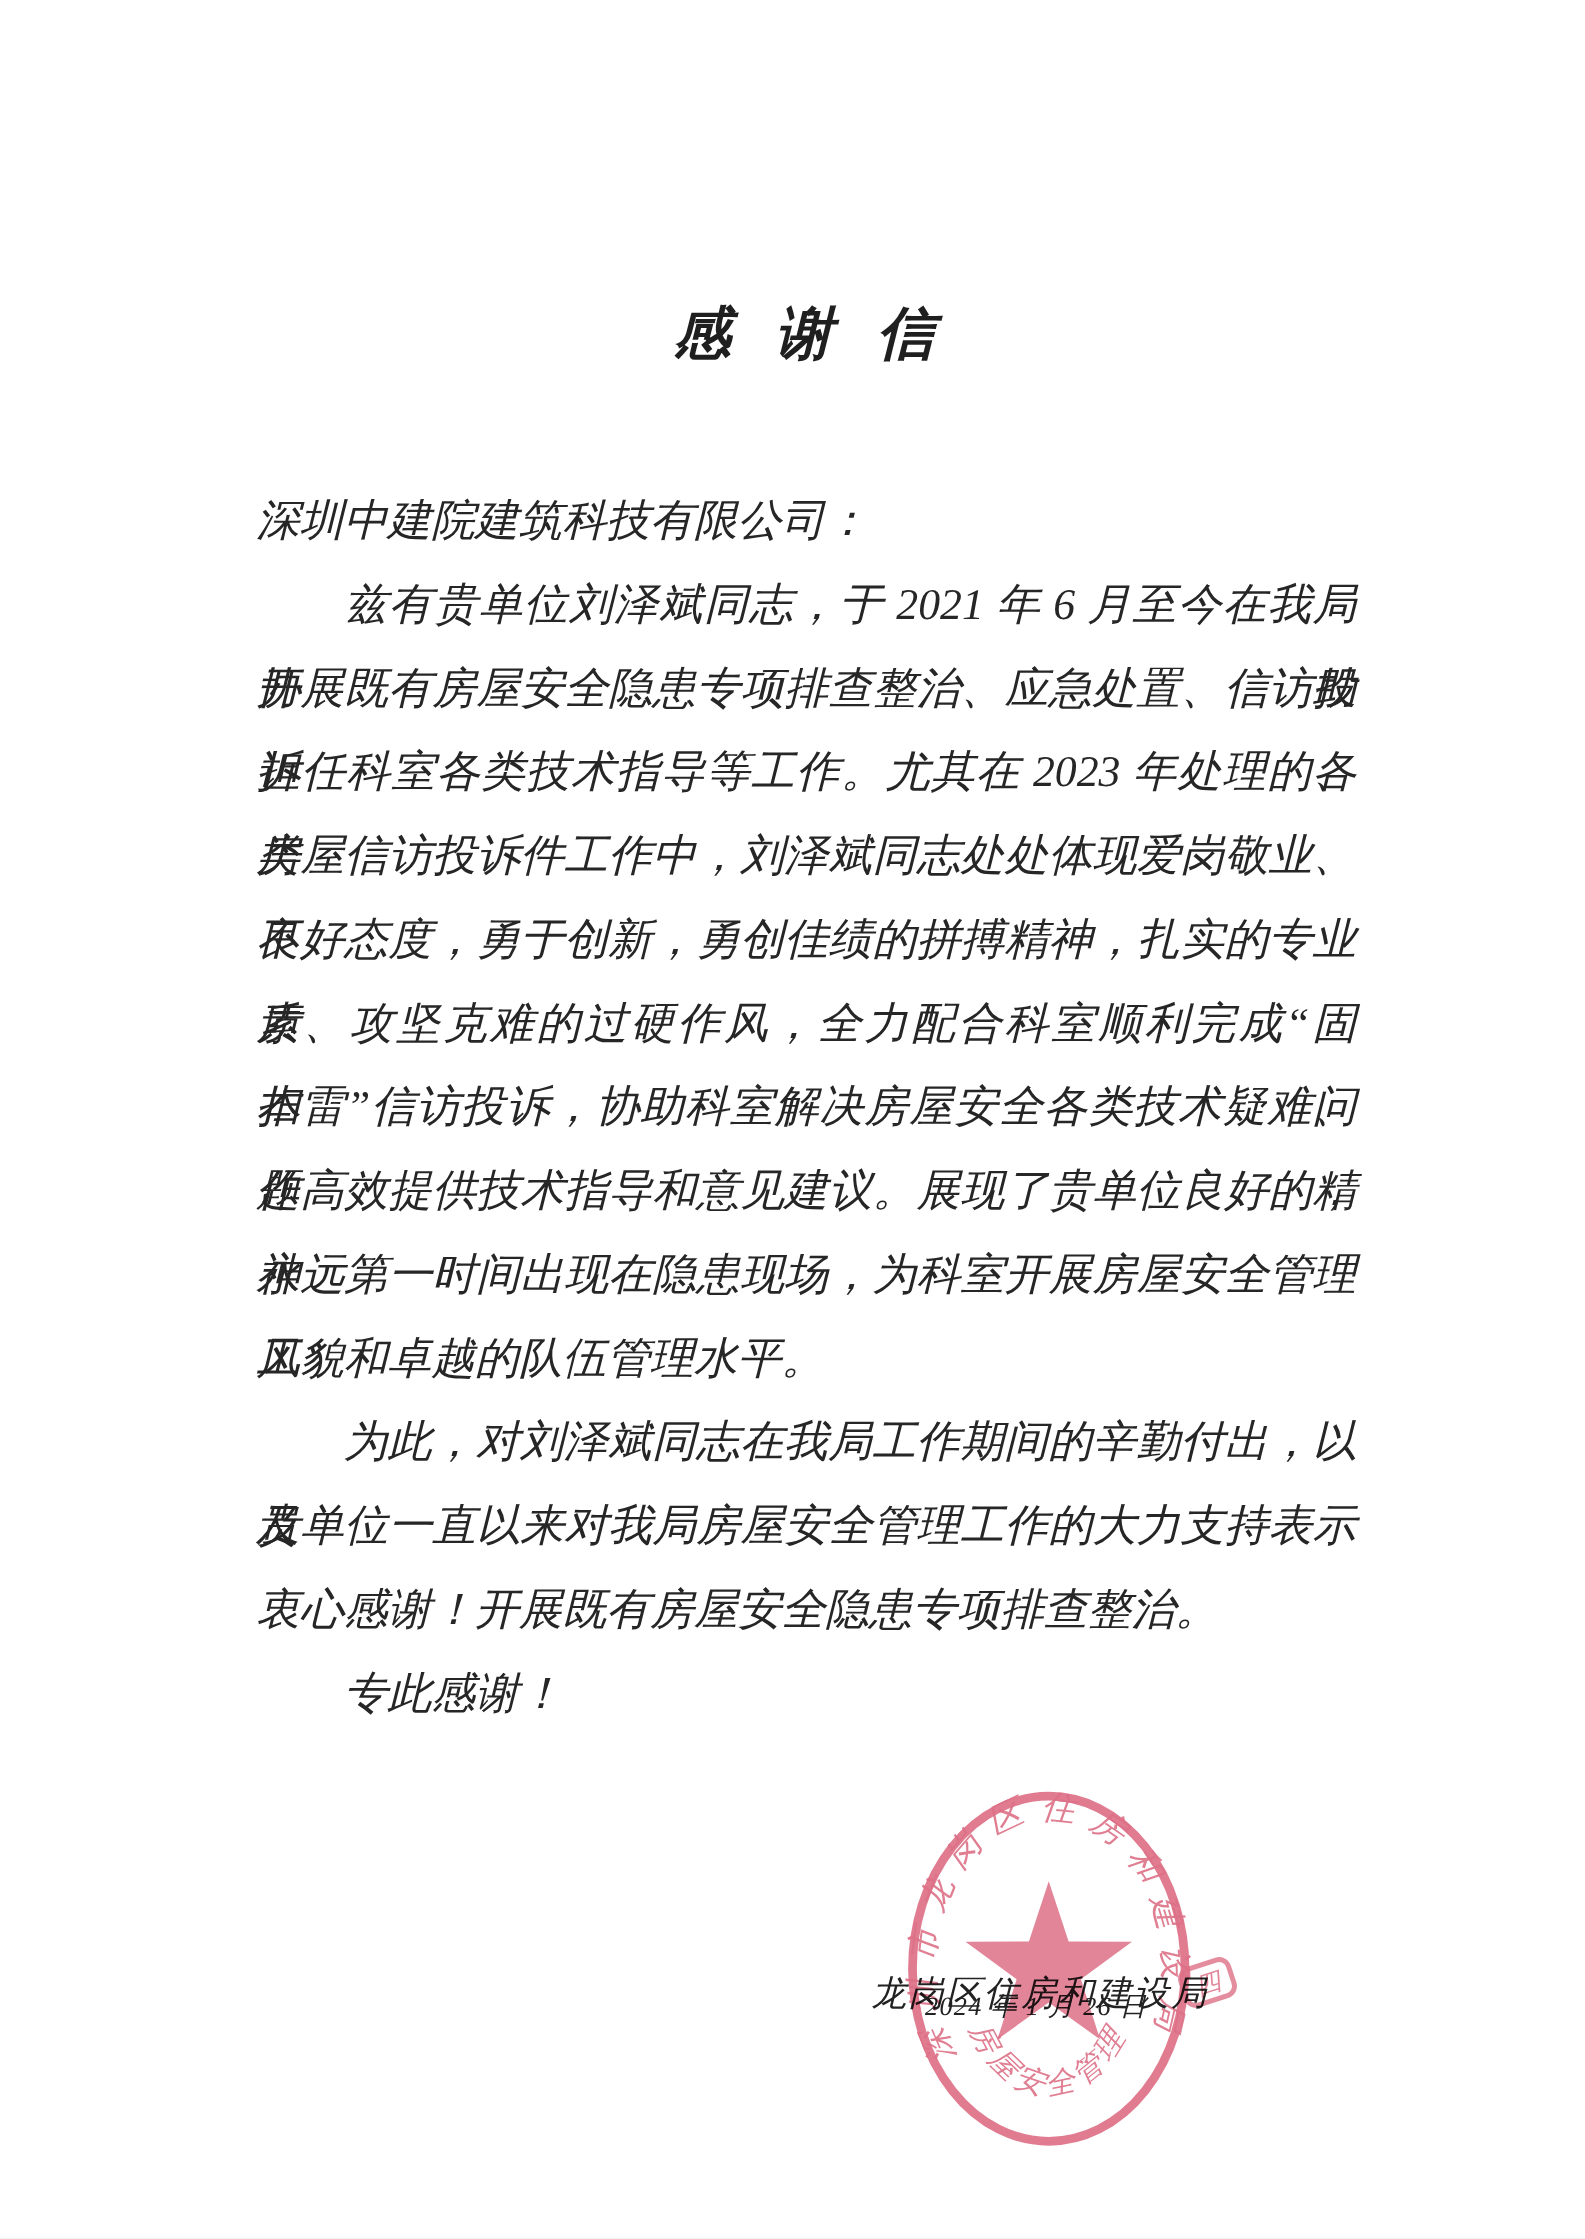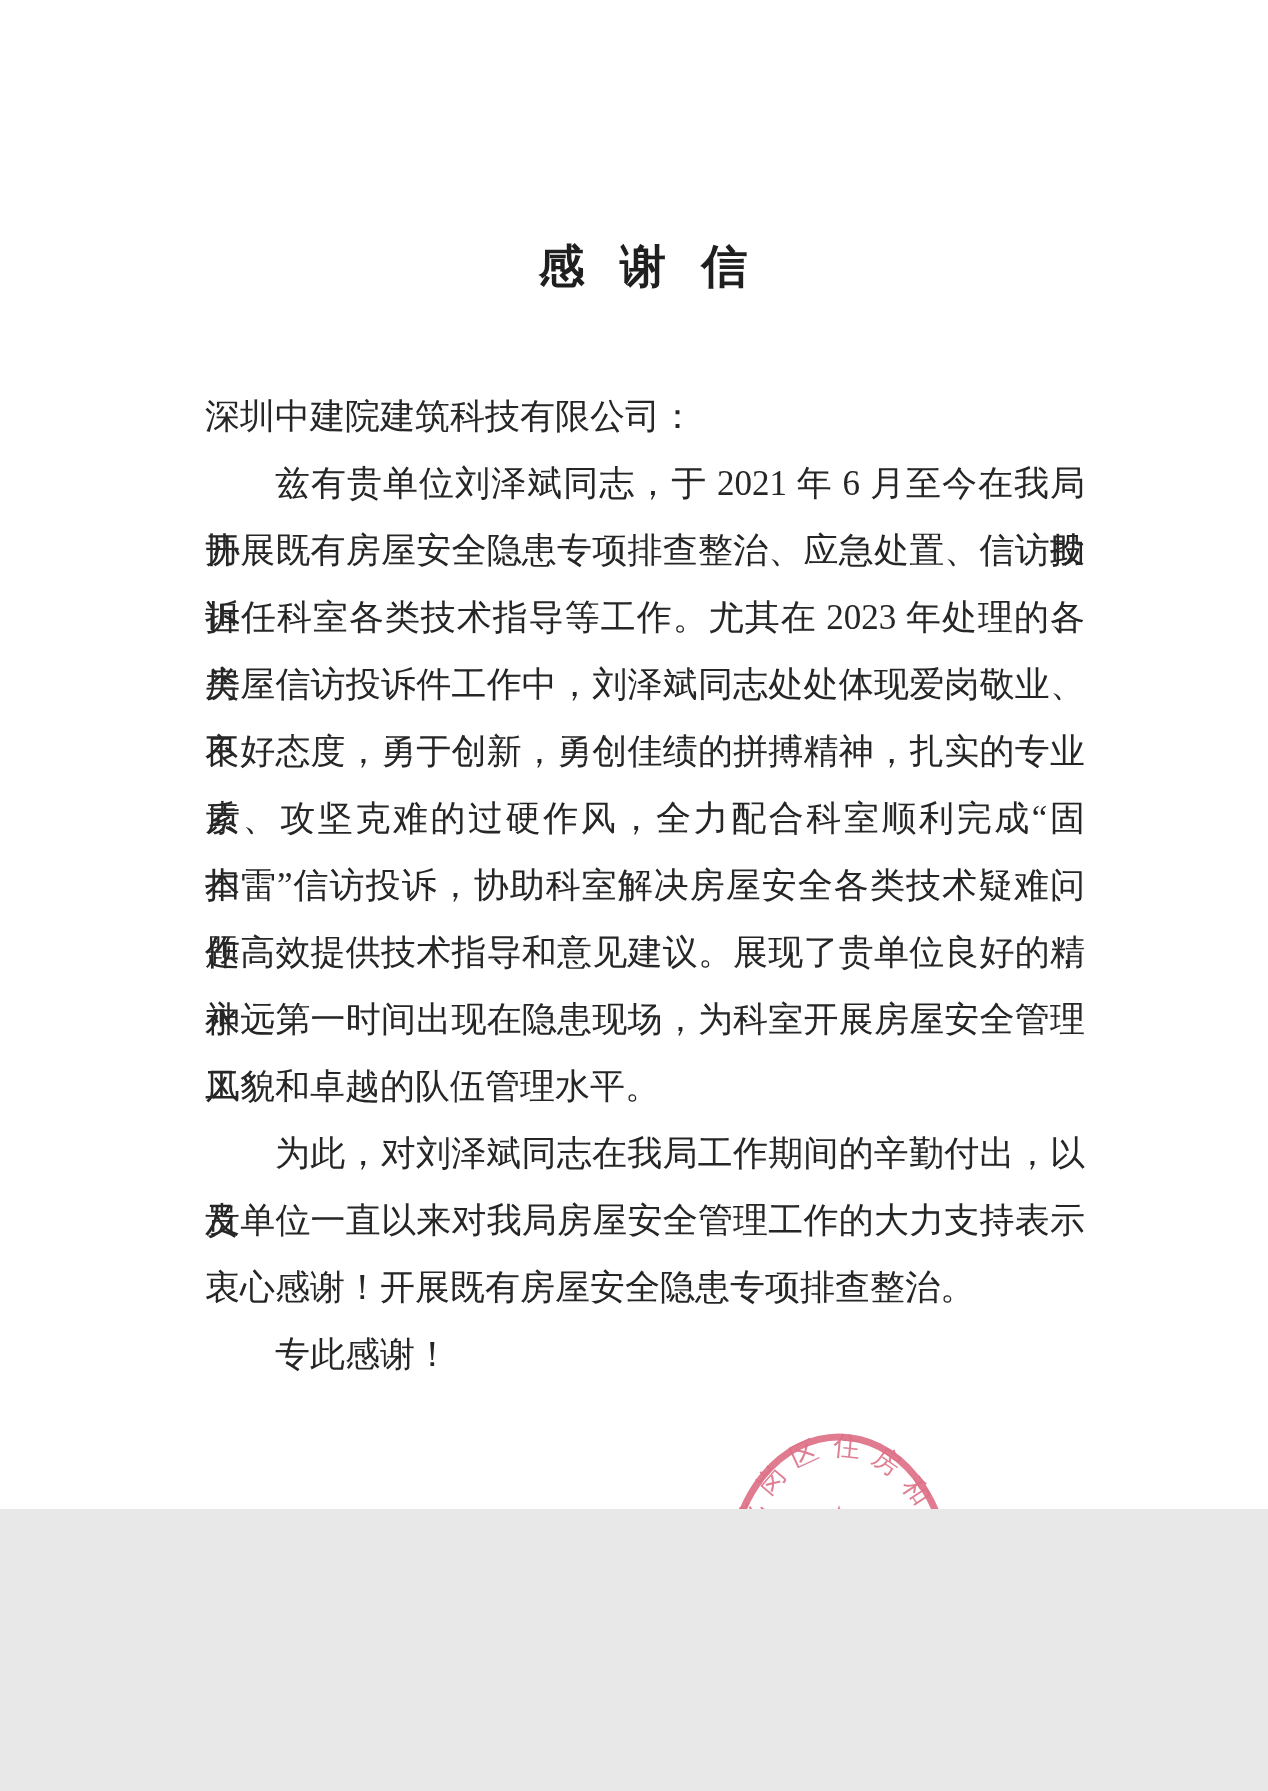--- a/index.html
+++ b/index.html
@@ -1,23 +1,24 @@
 <!DOCTYPE html>
 <html><head>
 <meta charset="utf-8">
 <style>
   html,body { margin:0; padding:0; background:#e8e8e8; }
   .page {
     position: relative;
     width: 1268px;
-    height: 1509px;
+    height: 1791px;
     background: #ffffff;
     overflow: hidden;
     font-family: "Liberation Serif", "DejaVu Serif", serif;
     color: #2b2b2b;
+    font-style: italic;
   }
   .letter-title {
     position: absolute;
     top: 236px;
     left: 205px;
     width: 880px;
     text-align: center;
     font-size: 46px;
     font-weight: bold;
     letter-spacing: 4px;

